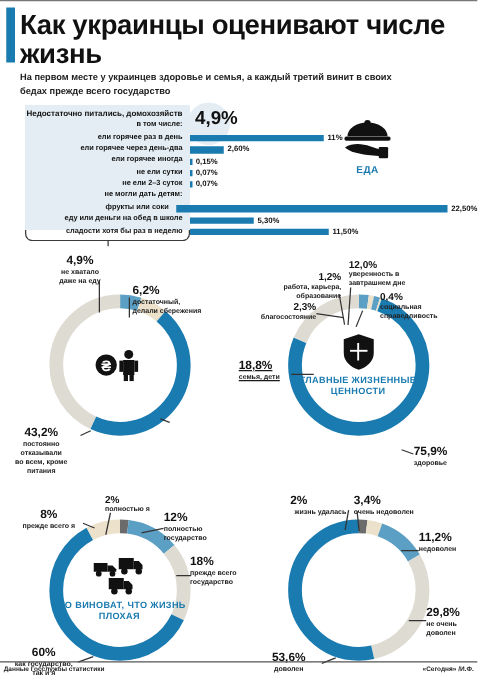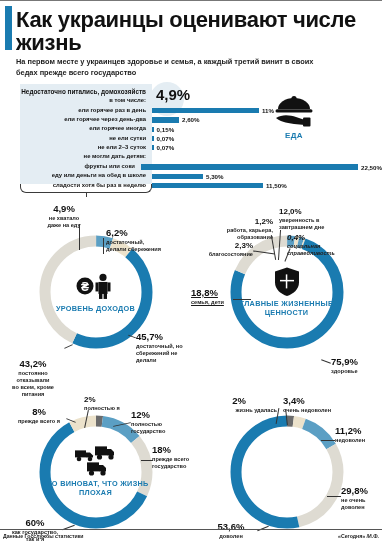--- a/index.html
+++ b/index.html
@@ -237,45 +237,39 @@
           <circle cx="9" cy="13" r="8.5" fill="#111"></circle>
           <text x="9" y="18" font-size="12" font-family="Liberation Sans, sans-serif" font-weight="bold" fill="#fff" text-anchor="middle">₴</text>
           <circle cx="27" cy="4.5" r="3.6" fill="#111"></circle>
           <rect x="22.5" y="9" width="9" height="12" fill="#111"></rect>
           <rect x="19.5" y="9.5" width="3" height="9" fill="#111"></rect>
           <rect x="31.5" y="9.5" width="3" height="9" fill="#111"></rect>
           <rect x="23" y="20" width="3.4" height="6" fill="#111"></rect>
           <rect x="27.6" y="20" width="3.4" height="6" fill="#111"></rect>
         </svg>
       </div>
-      <div class="donut-title">УРОВЕНЬ ДОХОДОВ</div>
     </div>
 
     <div class="callout ta-c" style="left:33px; top:2px; width:62px;">
       <div class="pct">4,9%</div>
       <div class="desc" style="white-space:pre-line">не хватало
 даже на еду</div>
     </div>
     <div class="leader" style="left:79px; top:22px; width:1px; height:26px;"></div>
 
     <div class="callout ta-l" style="left:106px; top:26px; width:84px;">
       <div class="pct">6,2%</div>
       <div class="desc" style="white-space:pre-line">достаточный,
 делали сбережения</div>
     </div>
     <div class="leader" style="left:103px; top:36px; width:1px; height:16px;"></div>
 
-    <div class="callout ta-l" style="left:136px; top:130px; width:56px;">
-      <div class="pct">45,7%</div>
-      <div class="desc" style="white-space:pre-line">достаточный, но
-сбережений не делали</div>
-    </div>
     <div class="leader" style="left:128px; top:134px; width:8px; height:1px; transform:rotate(20deg);"></div>
 
-    <div class="callout ta-c" style="left:2px; top:140px; width:62px;margin-top:17px;">
+    <div class="callout ta-c" style="left:2px; top:140px; width:62px;">
       <div class="pct">43,2%</div>
       <div class="desc" style="white-space:pre-line">постоянно
 отказывали
 во всем, кроме
 питания</div>
     </div>
     <div class="leader" style="left:64px; top:144px; width:9px; height:1px; transform:rotate(-25deg);"></div>
   </div>
 
   <div class="quad q2">
@@ -319,21 +313,21 @@
     </div>
     <div class="leader" style="left:82px; top:33px; width:1px; height:25px; transform:rotate(-10deg);"></div>
 
     <div class="callout ta-l" style="left:88px; top:6px; width:72px;">
       <div class="pct sm">12,0%</div>
       <div class="desc" style="white-space:pre-line">уверенность в
 завтрашнем дне</div>
     </div>
     <div class="leader" style="left:88px; top:28px; width:1px; height:30px; transform:rotate(4deg);"></div>
 
-    <div class="callout ta-l" style="left:96px; top:32px; width:70px;font-style:italic;">
+    <div class="callout ta-l" style="left:113px; top:32px; width:70px;">
       <div class="pct sm">0,4%</div>
       <div class="desc" style="white-space:pre-line">социальная
 справедливость</div>
     </div>
     <div class="leader" style="left:96px; top:46px; width:1px; height:14px; transform:rotate(22deg);"></div>
 
     <div class="callout ta-l" style="left:140px; top:155px; width:52px;">
       <div class="pct">75,9%</div>
       <div class="desc" style="white-space:pre-line">здоровье</div>
     </div>

